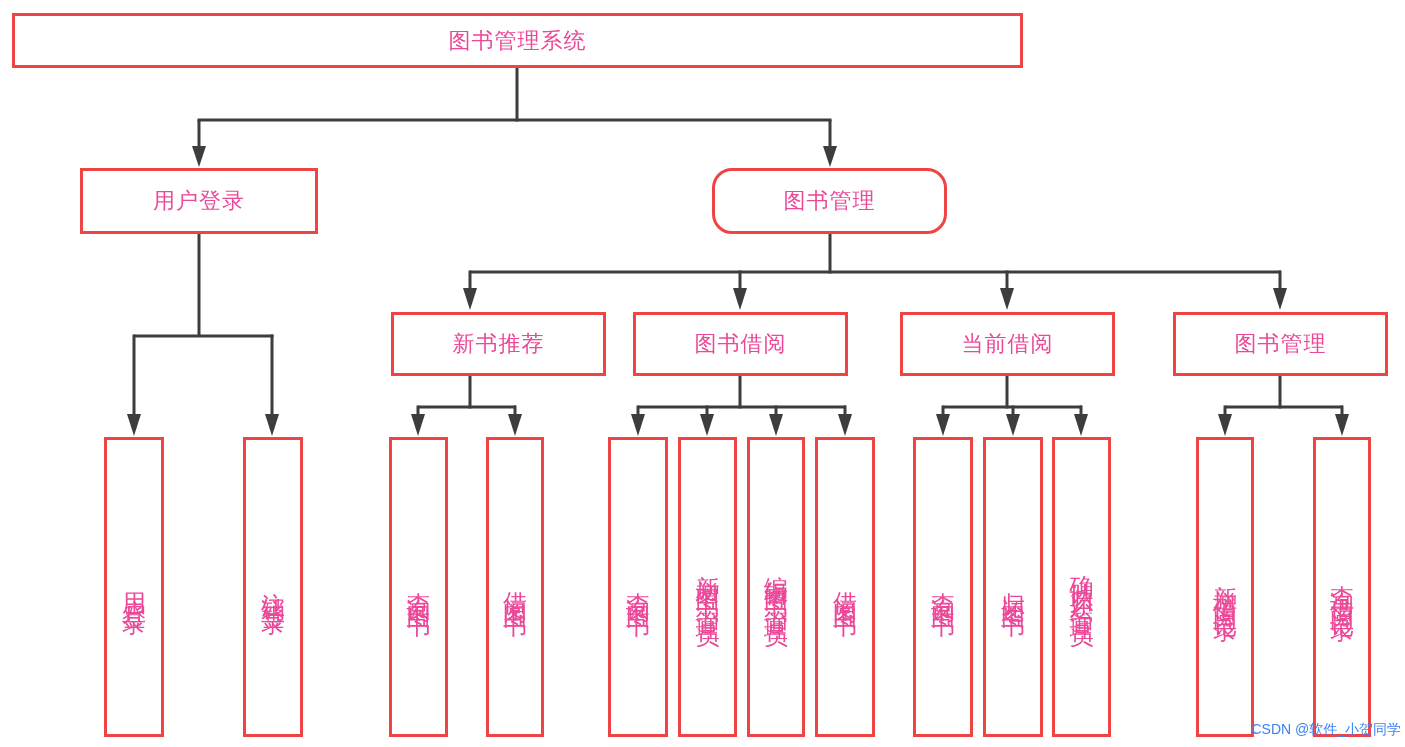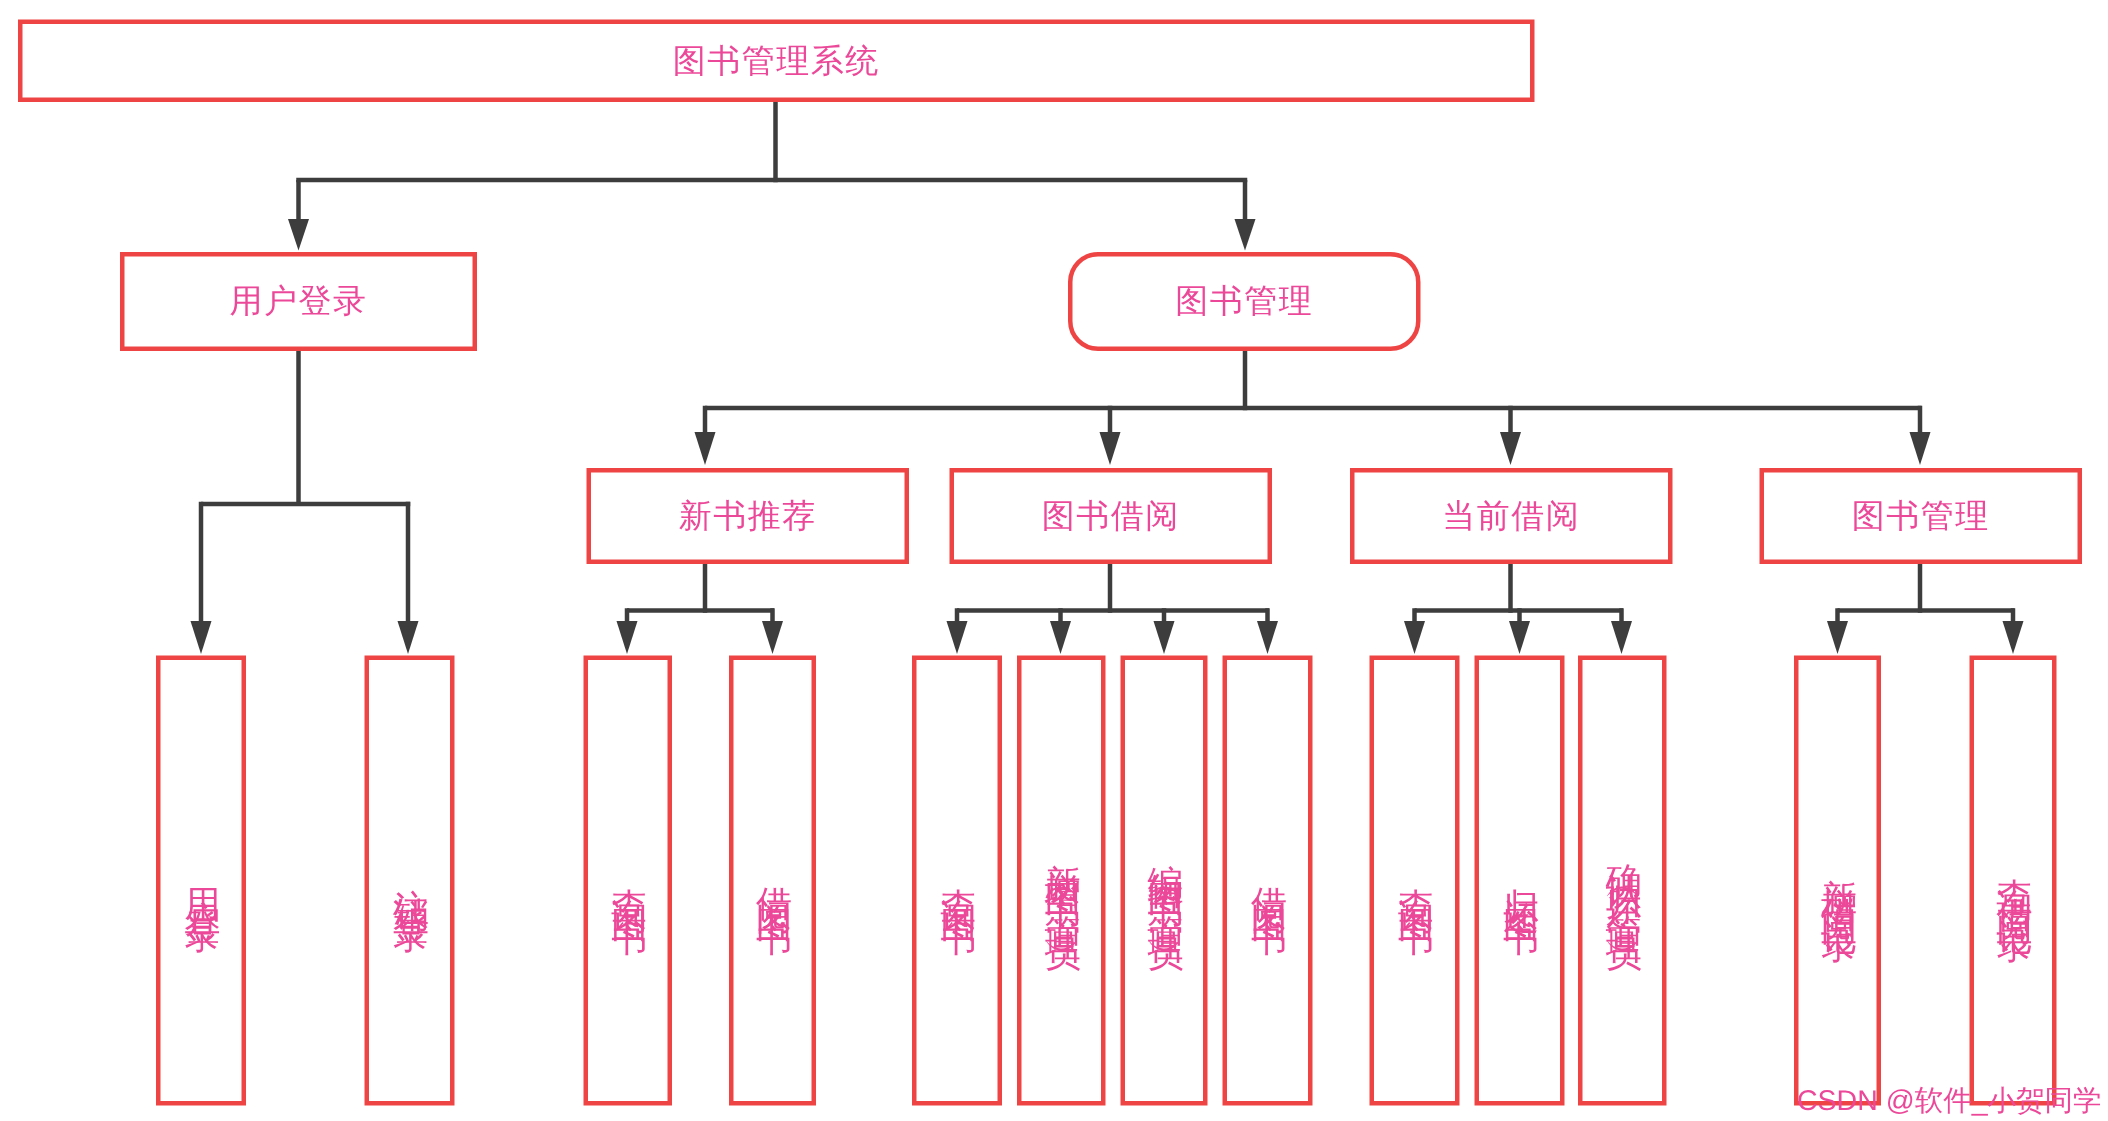--- a/index.html
+++ b/index.html
@@ -43,22 +43,22 @@
     text-orientation: mixed;
     font-size: 24px;
     line-height: 1;
     letter-spacing: 7px;
     white-space: nowrap;
   }
   .watermark {
     position: absolute;
     top: 721px;
     right: 4px;
-    font-size: 19px;
-    color: #ec4899;
+    font-size: 14px;
+    color: #3b82f6;
     white-space: nowrap;
     z-index: 5;
   }
   line { stroke: #3d3d3d; stroke-width: 3; }
   polygon { fill: #3d3d3d; }
 </style>
 </head>
 <body>
 
 <div id="canvas">

